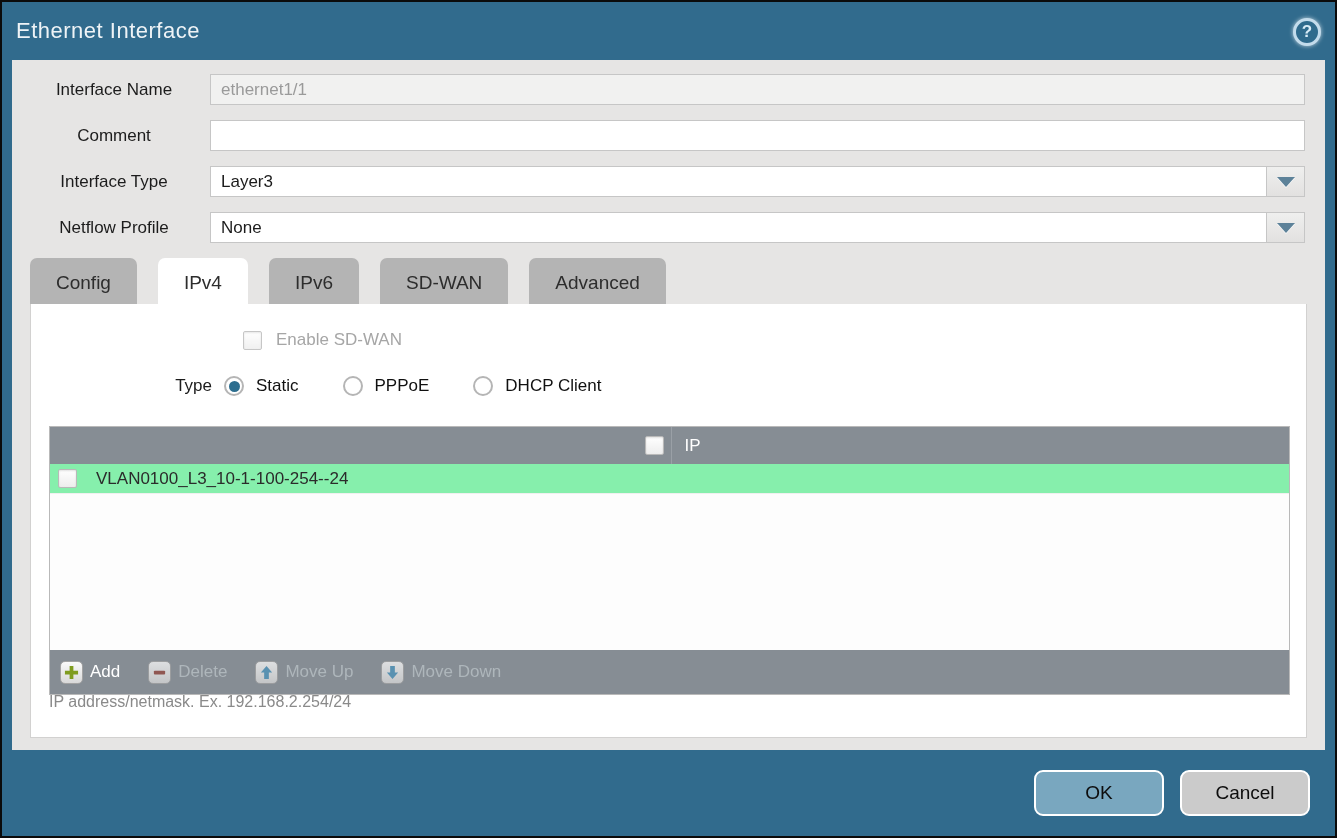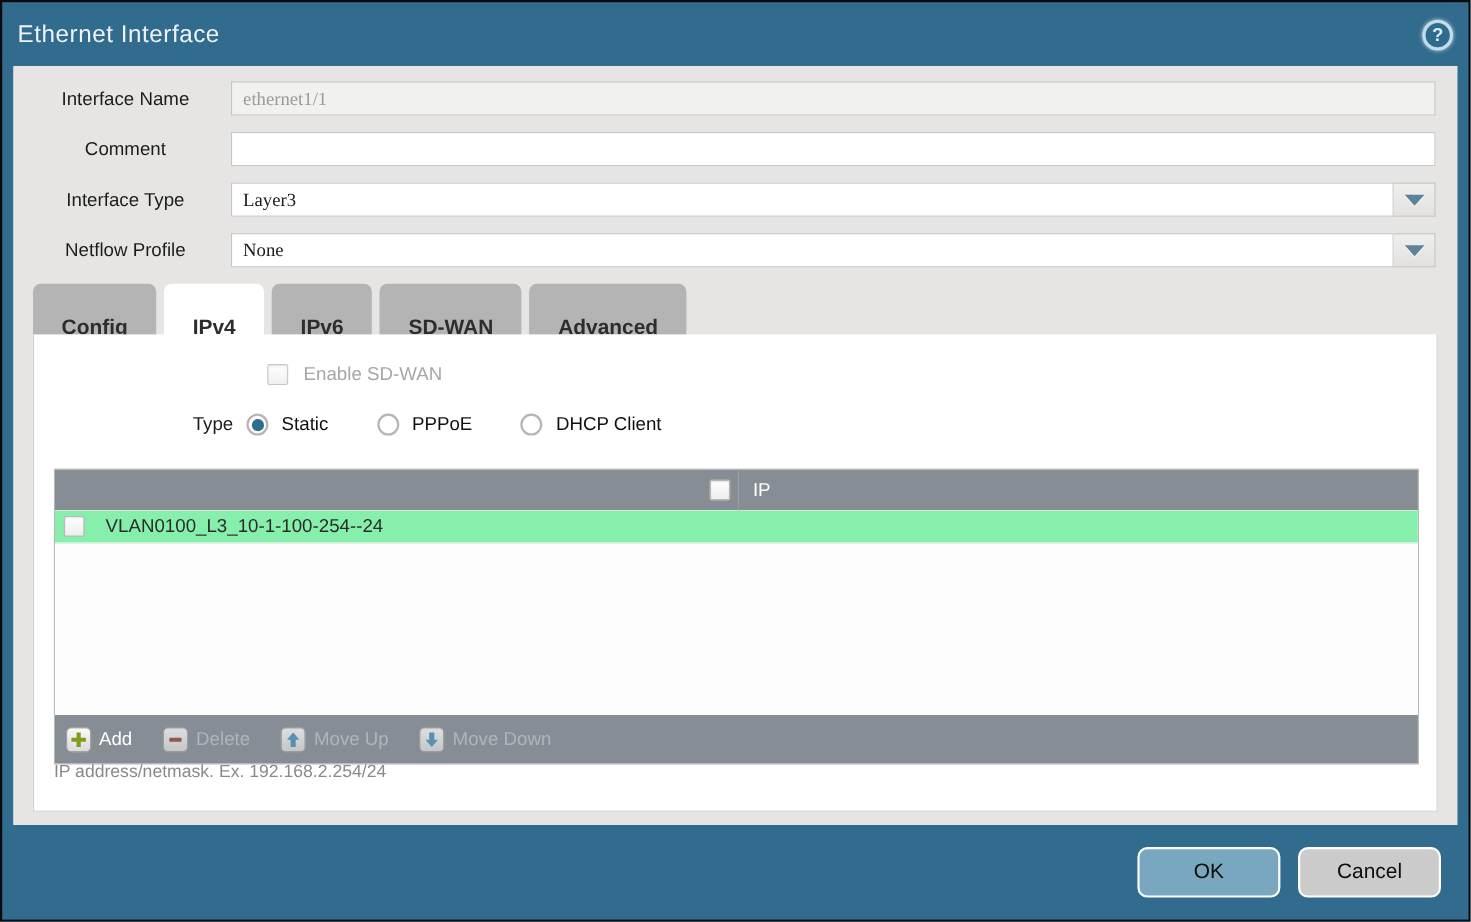--- a/index.html
+++ b/index.html
@@ -38,40 +38,40 @@
   }
   .form-row { display:flex; align-items:center; margin:0 20px 15px 20px; height:31px; }
   .form-label {
     width:178px; text-align:center; padding-right:14px;
     font-size:17px; color:#1c1c1c; flex:none;
   }
   .field-wrap { flex:1; display:flex; height:31px; }
   .text-input {
     flex:1; height:31px; border:1px solid #c6c6c6; background:#ffffff;
     font-size:17px; color:#1c1c1c; padding:0 10px;
-    font-family:Liberation Serif, serif; outline:none;
+    font-family:Liberation Sans, sans-serif; outline:none;
   }
   .text-input:disabled { background:#f1f1f0; color:#9a9a9a; }
   .dd-btn {
     width:38px; height:31px; flex:none; border:1px solid #c6c6c6; border-left:none;
     background:linear-gradient(#efefee,#e2e1e0);
     display:flex; align-items:center; justify-content:center; cursor:pointer;
   }
   .dd-tri {
     width:0; height:0;
     border-left:9px solid transparent; border-right:9px solid transparent;
     border-top:10px solid #5d8299;
     filter:drop-shadow(0 1px 0 rgba(255,255,255,.8));
   }
   
   .tabstrip { display:flex; margin:12px 0 0 18px; height:50px; }
   .tab {
-    height:50px; line-height:50px; padding:16px 26px; margin-right:7px;
+    height:50px; line-height:50px; padding:0 26px; margin-right:21px;
     background:#b4b4b4; color:#2d2d2d; font-size:19px;
-    border-radius:7px 7px 0 0; cursor:pointer;font-weight:bold;
+    border-radius:7px 7px 0 0; cursor:pointer;
   }
   .tab.active { background:#ffffff; color:#2d2d2d; }
   
   .panel {
     position:absolute; left:18px; right:18px; top:244px; bottom:12px;
     background:#ffffff; border:1px solid #d2d1d0; border-top:none;
   }
   .sdwan-row { margin:26px 0 0 212px; display:flex; align-items:center; }
   .checkbox {
     width:19px; height:19px; border:1px solid #b9b9b9; border-radius:2px;

